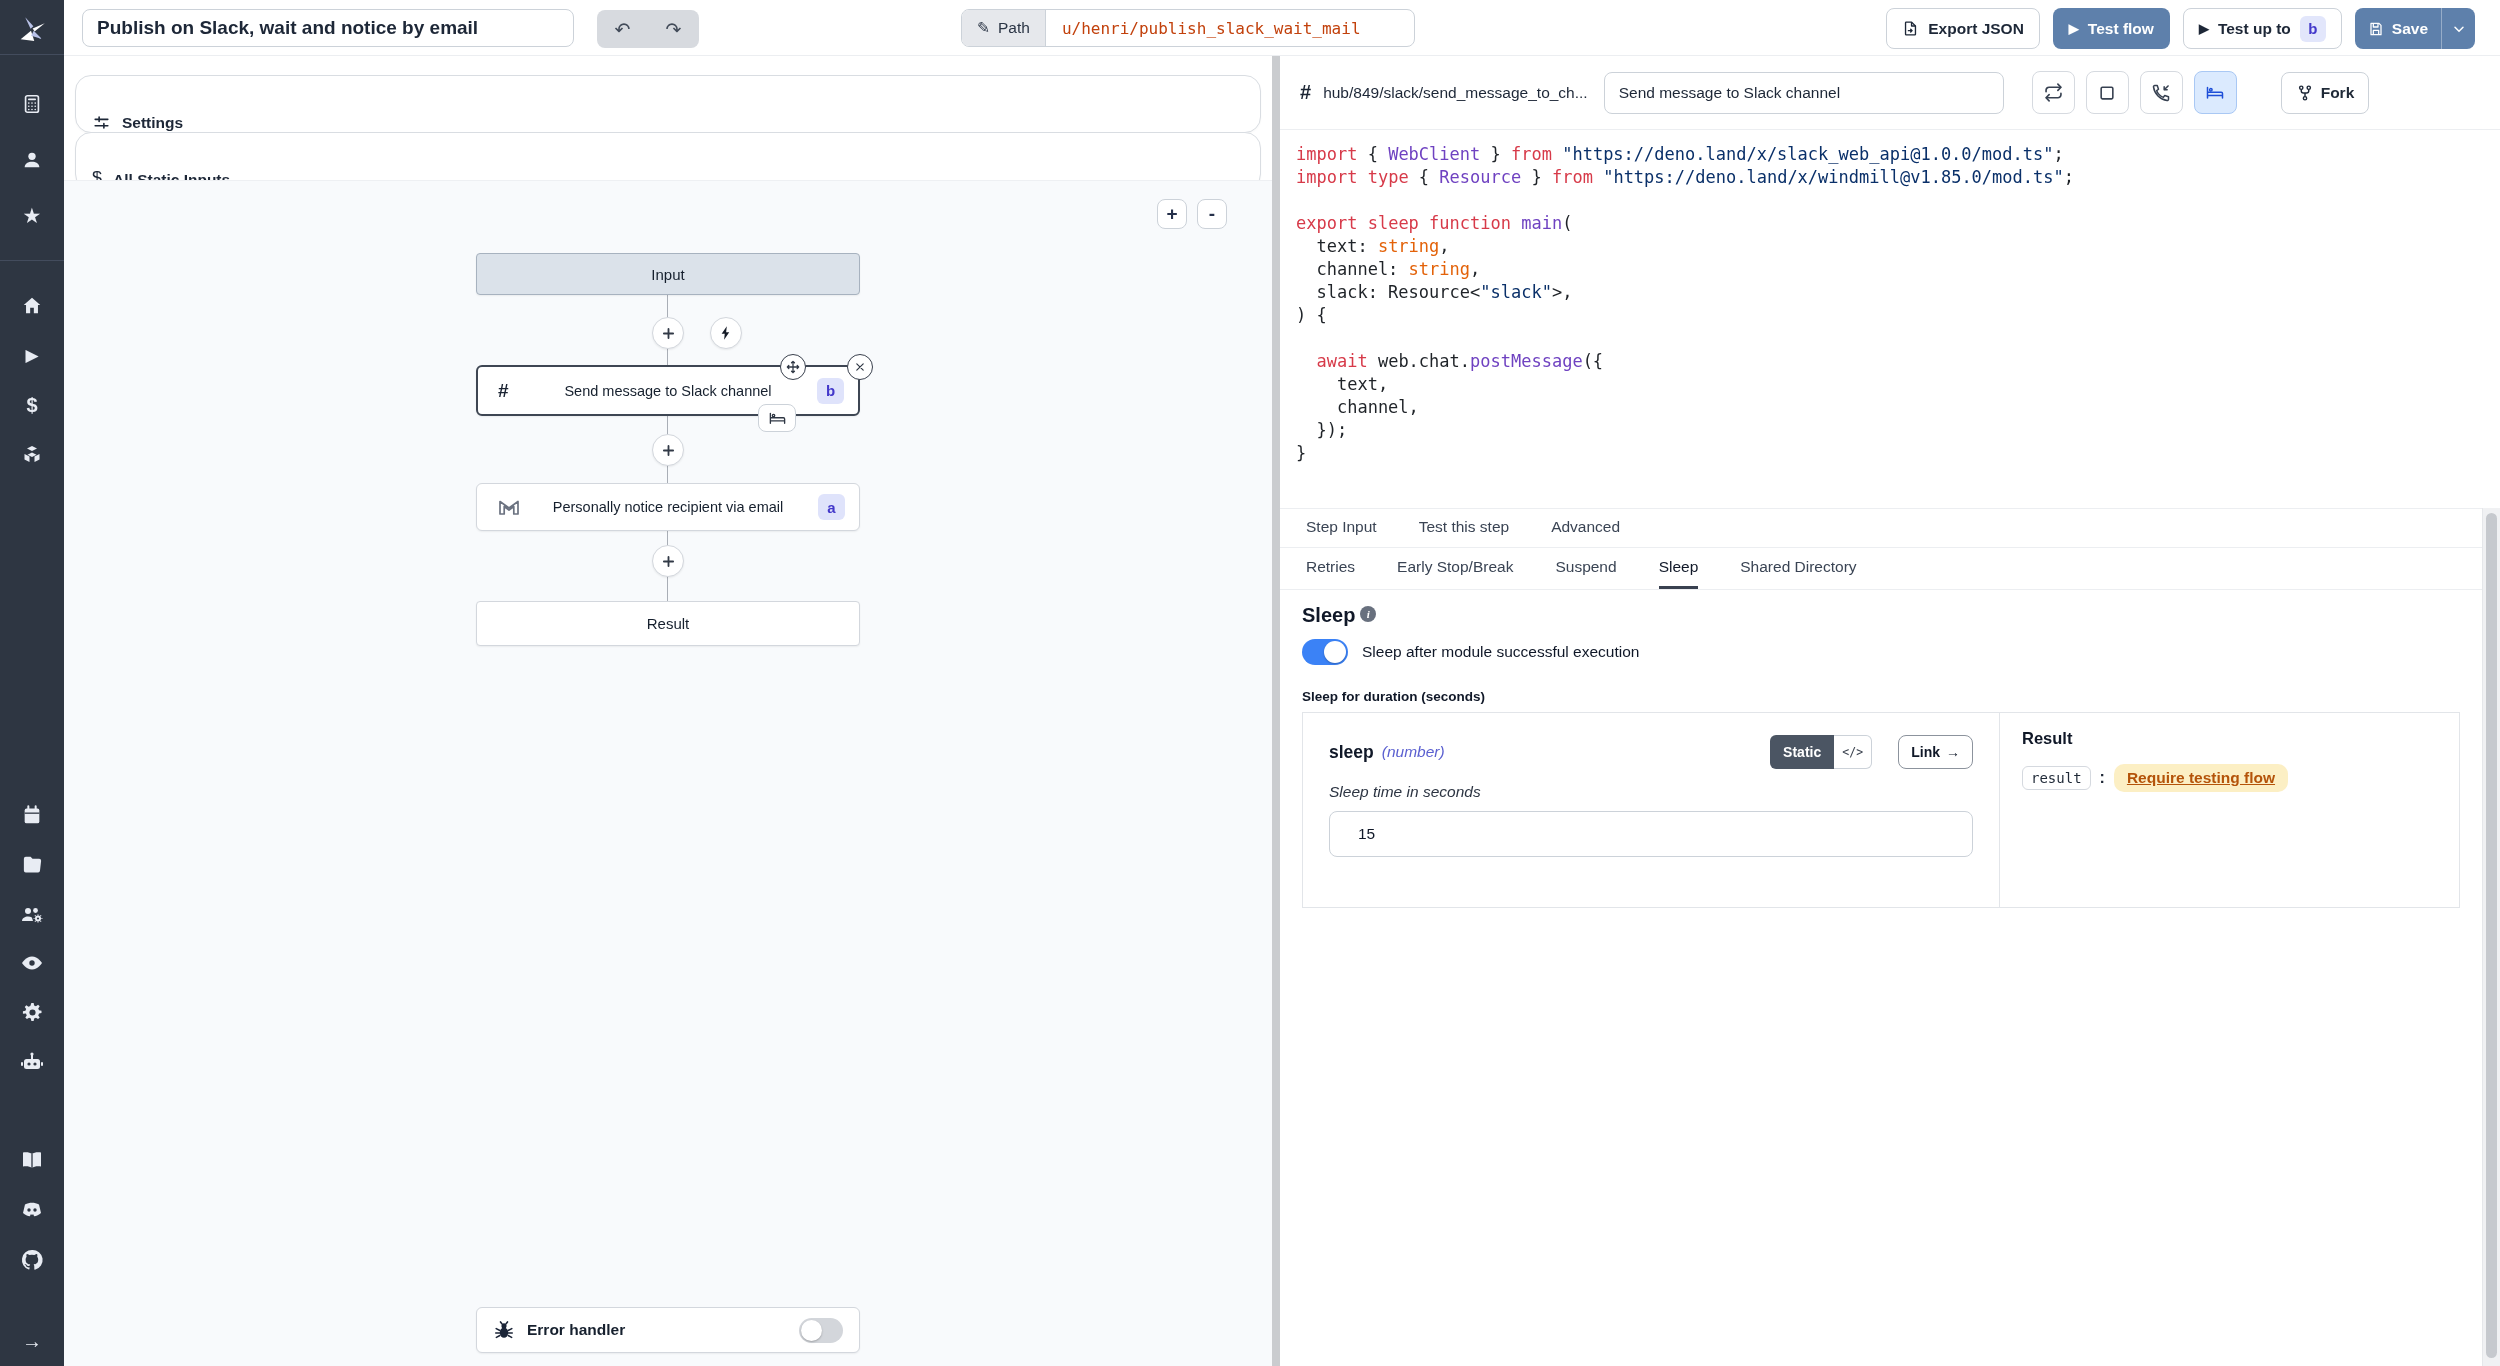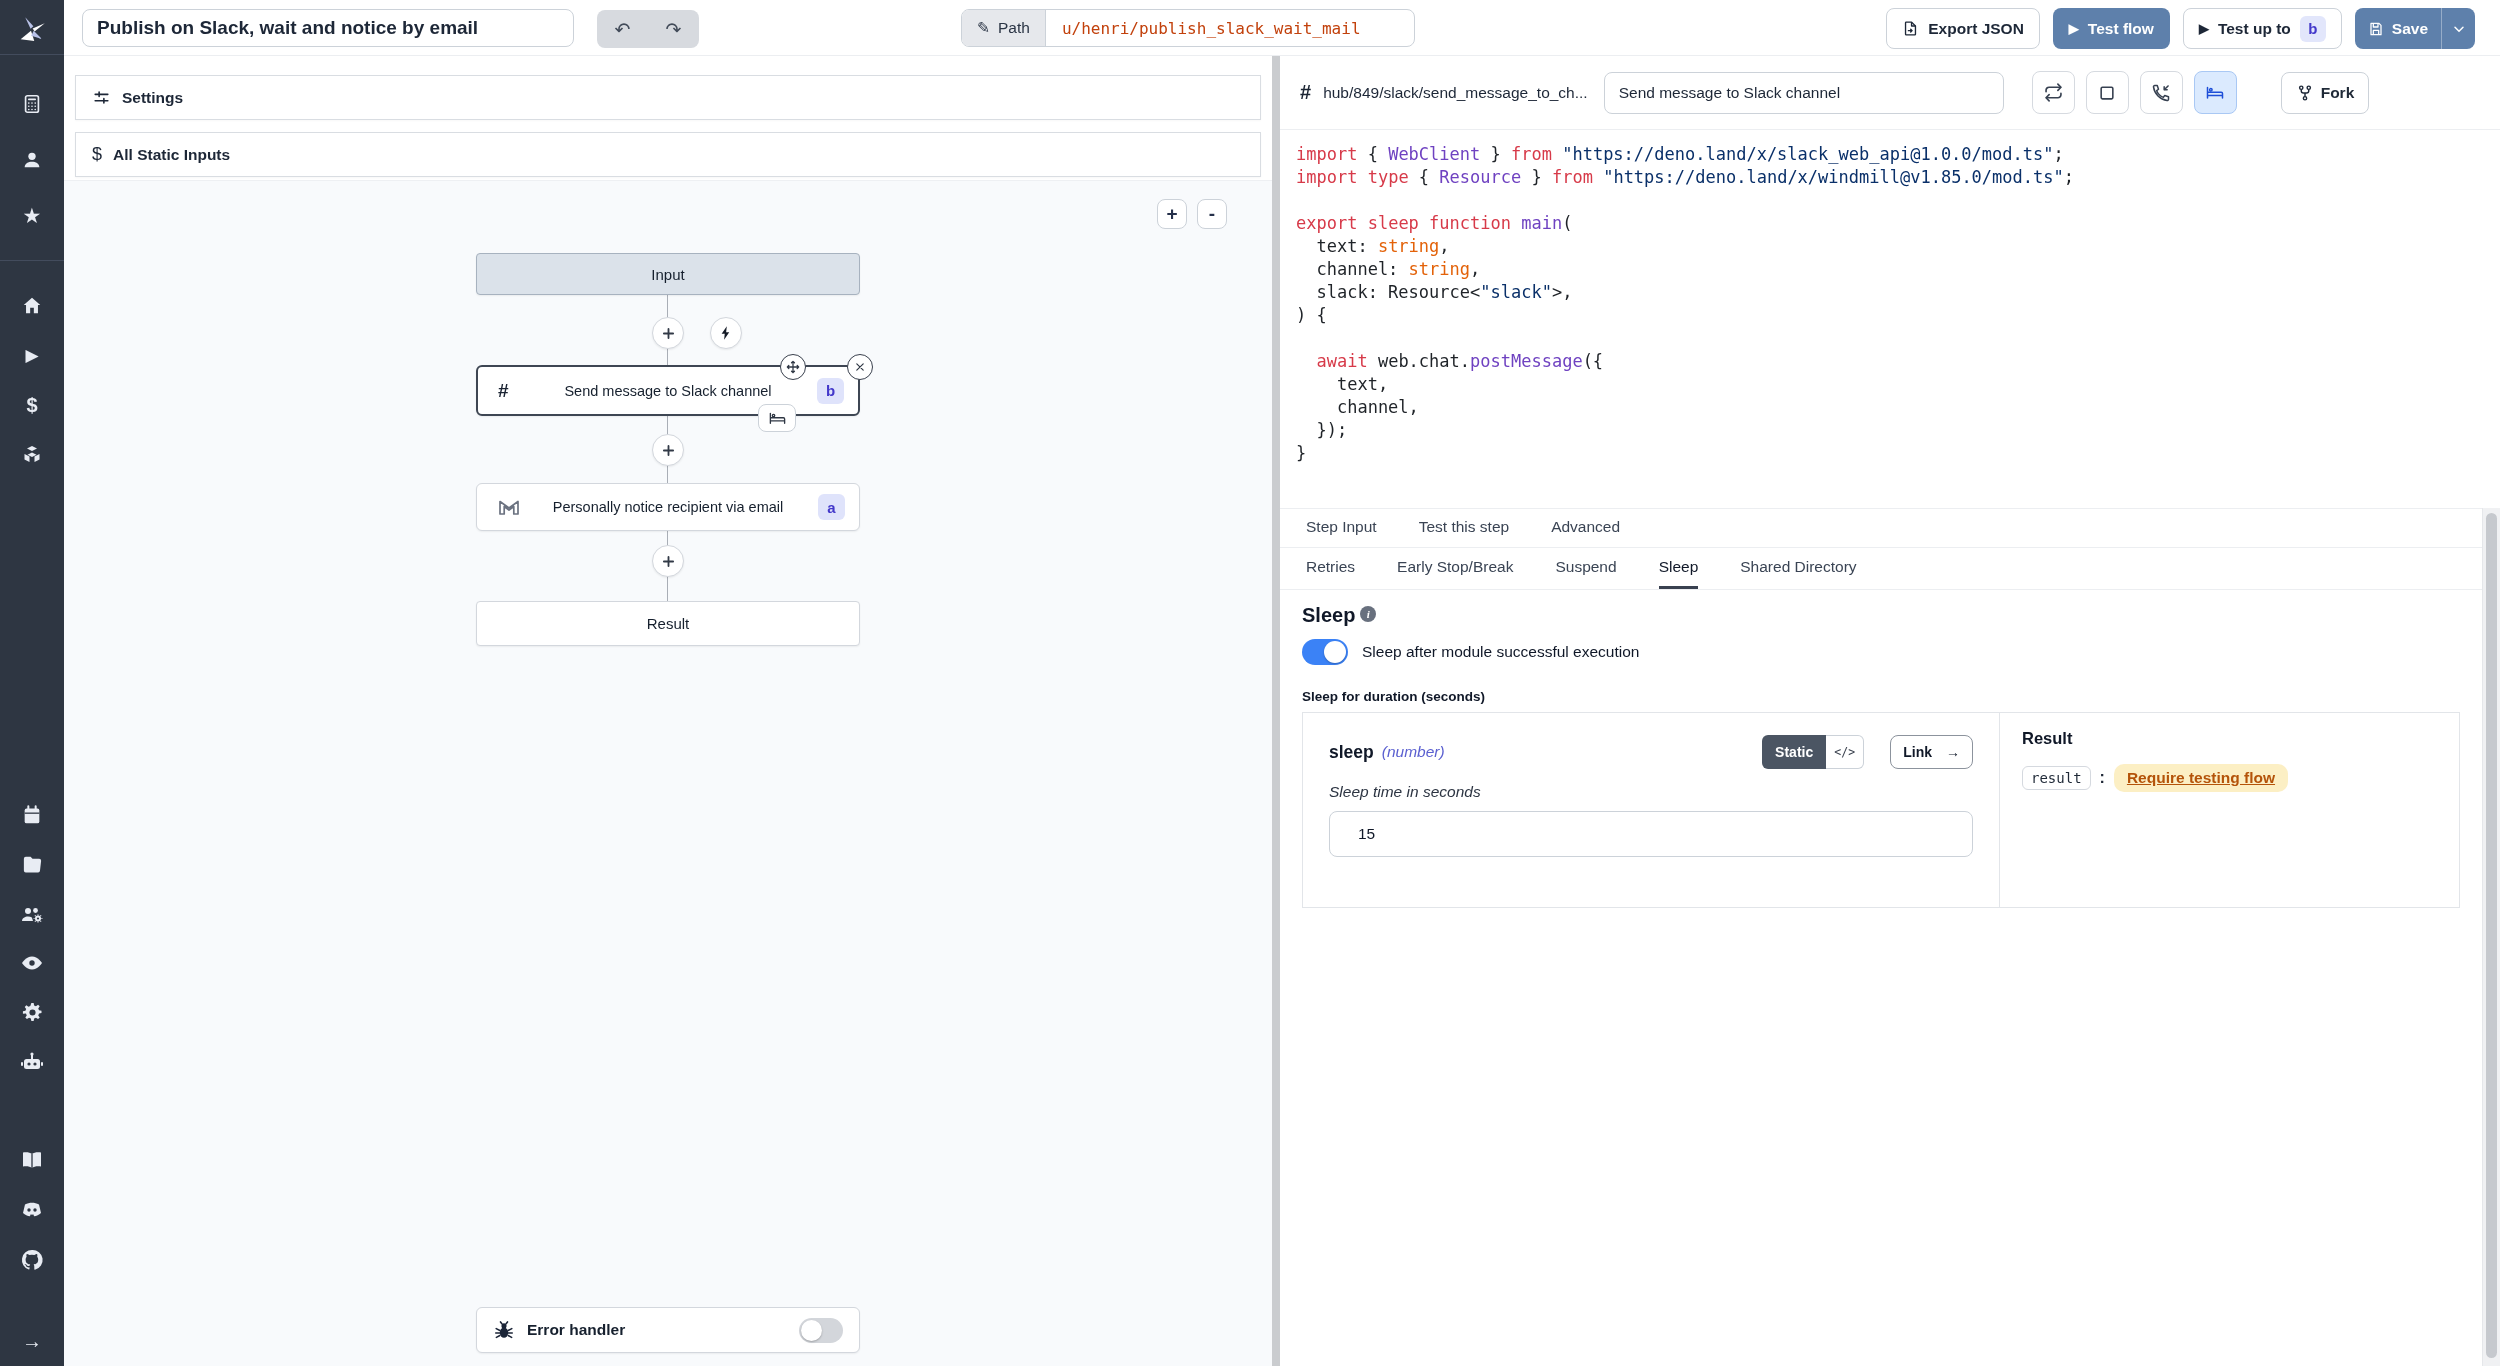--- a/index.html
+++ b/index.html
@@ -42,22 +42,22 @@
   .badge-b { background:#e2e6fb; color:#4338ca; border-radius:6px; min-width:26px; height:26px;
     display:flex; align-items:center; justify-content:center; font-size:15px; font-weight:700; padding:0 6px; }
   .save-group { display:flex; }
   .save-main { display:flex; align-items:center; gap:8px; background:#5e80ab; color:#fff;
     padding:0 13px; border-radius:8px 0 0 8px; font-size:15.5px; font-weight:600; cursor:pointer; }
   .save-chev { width:34px; background:#5e80ab; border-left:1px solid rgba(255,255,255,.35);
     border-radius:0 8px 8px 0; display:flex; align-items:center; justify-content:center; cursor:pointer; }
 
   
   .leftpanel { position:absolute; left:64px; top:56px; width:1208px; bottom:0; background:#fff; }
-  .bar { position:absolute; left:11px; width:1186px; height:45px; background:#fff;
-    border:1px solid #d9dde2; border-radius:0; display:flex; align-items:center; gap:11px;
+  .bar { position:absolute; left:11px; width:1186px; height:58px; background:#fff;
+    border:1px solid #d9dde2; border-radius:16px; display:flex; align-items:flex-end; gap:11px;
     padding:0 16px; font-size:15.5px; font-weight:700; color:#1d2737; cursor:pointer;
     box-shadow:0 1px 2px rgba(0,0,0,.03); }
   .bar-settings { top:19px; } .bar-inputs { top:76px; }
   .canvas { position:absolute; left:0; right:0; top:124px; bottom:0; background:#f8fafc; border-top:1px solid #eef0f3; }
   .zoom-btn { position:absolute; top:18px; width:30px; height:30px; background:#fff;
     border:1px solid #ccd2d9; border-radius:8px; display:flex; align-items:center; justify-content:center;
     font-size:19px; font-weight:700; color:#25304a; cursor:pointer; }
   .zoom-in { right:85px; } .zoom-out { right:45px; }
   .edge { position:absolute; left:603px; width:1px; background:#a9aeb6; }
   .gnode { position:absolute; left:412px; width:384px; background:#fff; display:flex; align-items:center;
@@ -133,21 +133,21 @@
   .card-left { width:697px; border-right:1px solid #e2e5e9; padding:22px 26px; }
   .cl-row1 { display:flex; align-items:center; }
   .field-name { font-size:17.5px; font-weight:800; color:#101828; }
   .field-type { margin-left:8px; font-size:15.5px; font-style:italic; color:#5a5fd0; }
   .seg-group { margin-left:auto; display:flex; }
   .seg-static { background:#4b5563; color:#fff; font-size:14px; font-weight:600; padding:0 13px;
     height:34px; display:flex; align-items:center; border-radius:6px 0 0 6px; cursor:pointer; }
   .seg-code { width:38px; height:34px; border:1px solid #ccd2d9; border-left:none; background:#fff;
     border-radius:0 6px 6px 0; display:flex; align-items:center; justify-content:center; font-size:11.5px;
     color:#39404d; cursor:pointer; font-family:"DejaVu Sans Mono", monospace; }
-  .link-btn { margin-left:26px; height:34px; display:flex; align-items:center; gap:14px; padding:0 12px;
+  .link-btn { margin-left:26px; height:34px; display:flex; align-items:center; gap:6px; padding:0 12px;
     border:1px solid #8c939d; border-radius:8px; font-size:14px; font-weight:700; color:#101828; cursor:pointer; background:#fff; }
   .field-desc { margin-top:14px; font-size:15.5px; font-style:italic; color:#2c3442; }
   .sleep-input { margin-top:10px; width:100%; height:46px; border:1px solid #ccd2d9; border-radius:8px;
     padding:0 28px; font-size:15.5px; color:#101828; font-family:"Liberation Sans", sans-serif; outline:none; }
   .card-right { flex:1; padding:16px 22px; }
   .result-title { font-size:16.5px; font-weight:800; color:#101828; }
   .result-row { margin-top:16px; display:flex; align-items:center; }
   .result-chip { border:1px solid #d5d9df; border-radius:6px; padding:3px 8px;
     font-family:"DejaVu Sans Mono", monospace; font-size:14px; color:#1f2937; background:#fff; cursor:pointer; }
   .result-colon { margin:0 9px; font-weight:700; }

